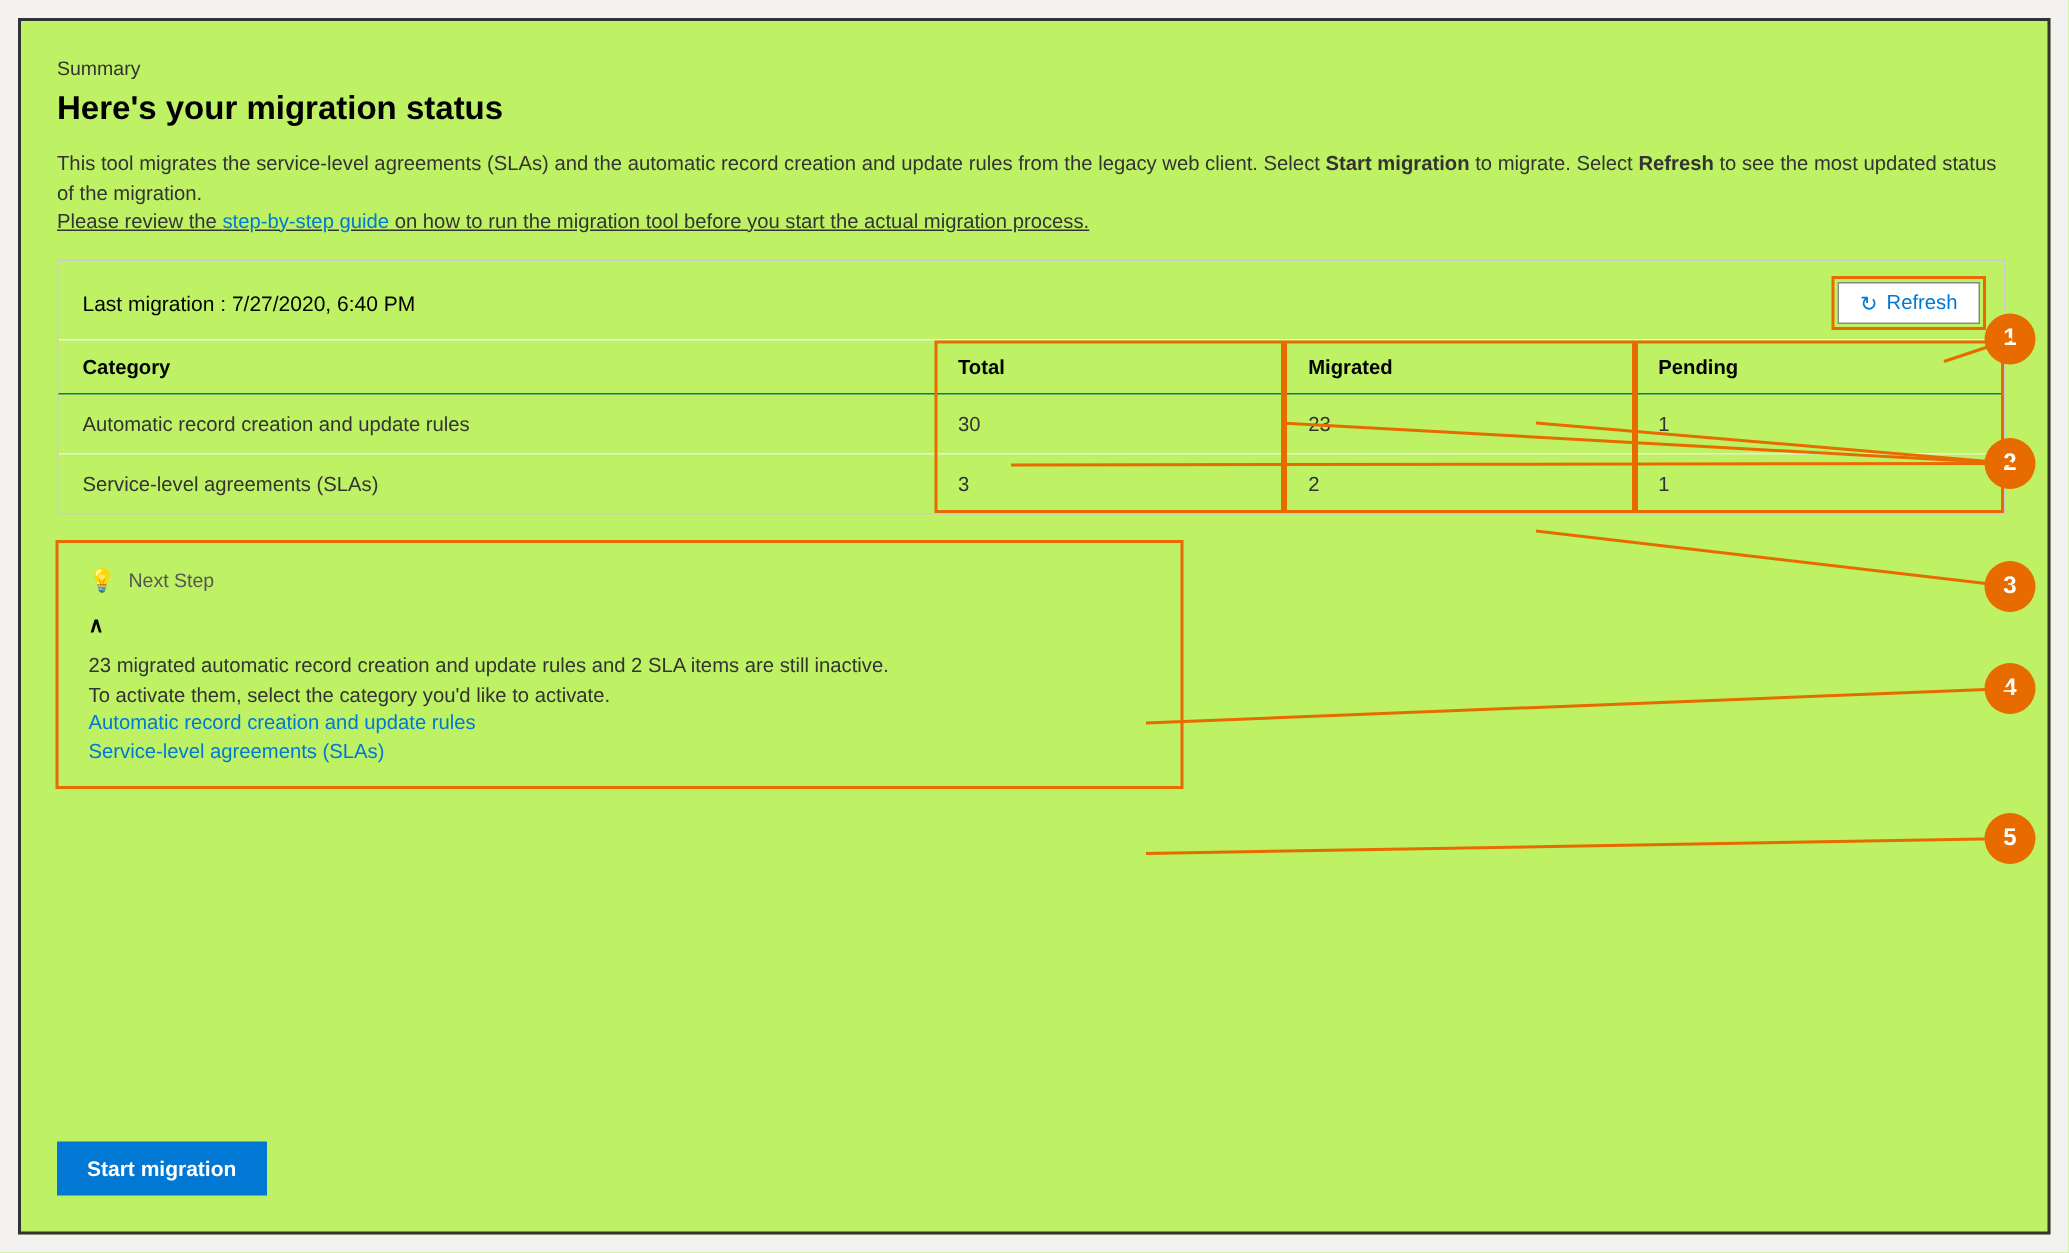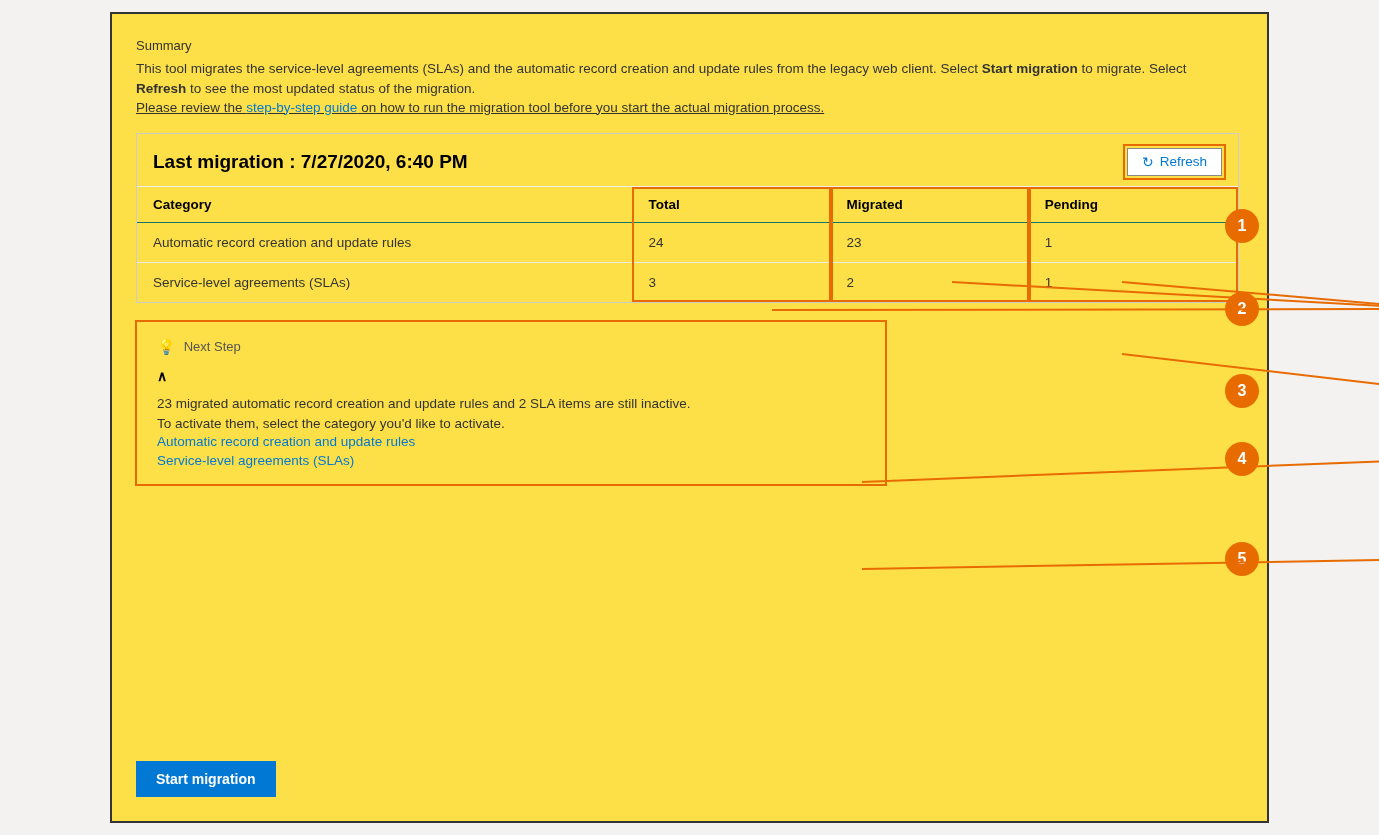--- a/index.html
+++ b/index.html
@@ -6,23 +6,23 @@
     body {
       font-family: 'Segoe UI', sans-serif;
       background: #f3f2f1;
       display: flex;
       justify-content: center;
       align-items: center;
       min-height: 100vh;
       padding: 10px;
     }
     .outer-frame {
-      width: 1159px;
+      width: 1355px;
       min-height: 811px;
-      background: #fde047;
+      background: #bef264;
       border: 2px solid #333;
       padding: 24px 28px 24px 24px;
       position: relative;
     }
     .summary-label {
       font-size: 13px;
       color: #333;
       margin-bottom: 6px;
     }
     .page-title {
@@ -57,22 +57,22 @@
       position: relative;
     }
     .status-header {
       display: flex;
       justify-content: space-between;
       align-items: center;
       padding: 14px 16px 10px 16px;
       border-bottom: 1px solid #eee;
     }
     .last-migration-text {
-      font-size: 19px;
-      font-weight: 700;
+      font-size: 14px;
+      font-weight: 400;
       color: #000;
       text-align: right;
     }
     .refresh-btn {
       display: flex;
       align-items: center;
       gap: 6px;
       background: #fff;
       border: 1px solid #8a8886;
       padding: 5px 14px;
@@ -190,20 +190,21 @@
       font-size: 14px;
     }
   </style>
 </head>
 <body>
 
 <div class="outer-frame">
 
   <div class="summary-label">Summary</div>
 
+  <h1 class="page-title">Here's your migration status</h1>
 
   <p class="description">
     <span>This tool migrates the service-level agreements (SLAs) and the automatic record creation and update rules from the legacy web client. Select </span><strong>Start migration</strong><span> to migrate. Select </span><strong>Refresh</strong><span> to see the most updated status of the migration.</span>
   </p>
 
   <p class="guide-line">
     <span>Please review the </span><a class="guide-link" href="#">step-by-step guide</a><span> on how to run the migration tool before you start the actual migration process.</span>
   </p>
 
   <div class="status-box" style="position: relative;">
@@ -231,21 +232,21 @@
               <span>Migrated</span>
             </th>
             <th style="width: 19%;">
               <span>Pending</span>
             </th>
           </tr>
         </thead>
         <tbody>
           <tr>
             <td>Automatic record creation and update rules</td>
-            <td>24</td>
+            <td>30</td>
             <td>23</td>
             <td>1</td>
           </tr>
           <tr>
             <td>Service-level agreements (SLAs)</td>
             <td>3</td>
             <td>2</td>
             <td>1</td>
           </tr>
         </tbody>

